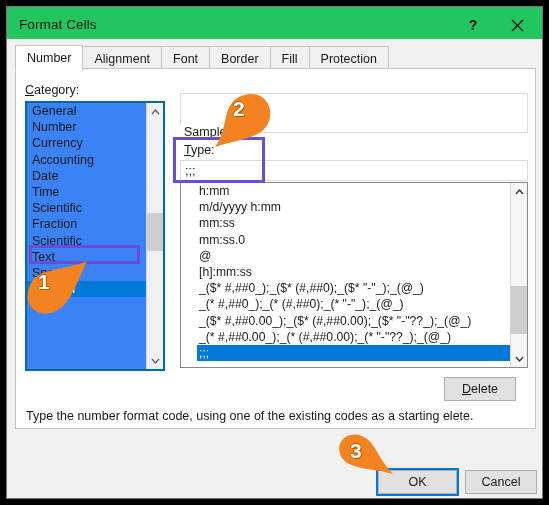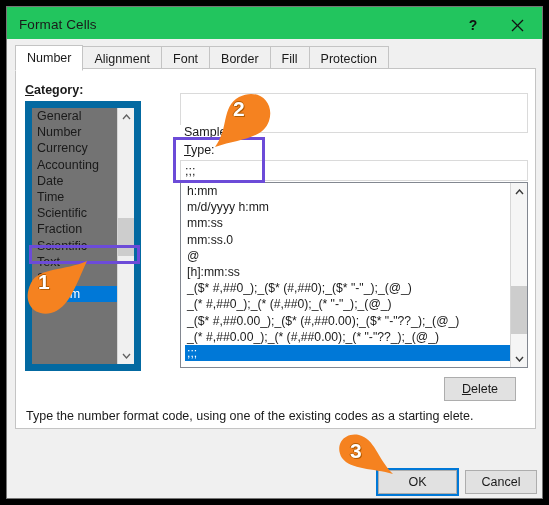--- a/index.html
+++ b/index.html
@@ -81,29 +81,29 @@
     position: absolute; left: 8px; top: 62px;
     width: 521px; height: 360px;
     background: #FFFFFF;
     border: 1px solid #C4C4C4;
     border-top: none;
   }
 
   
   #category-label {
     position: absolute; left: 9px; top: 14px;
-    font-size: 12.5px; color: #1a1a1a; font-weight: bold;
+    font-size: 12.5px; color: #1a1a1a;
   }
   #category-label u { text-decoration: underline; }
 
   #category-box {
     position: absolute; left: 9px; top: 32px;
-    width: 116px; height: 270px;
-    background: #737373;
-    border: 7px solid #0369a1;
+    width: 140px; height: 270px;
+    background: #3b82f6;
+    border: 2px solid #0369a1;
     overflow: hidden;
   }
   #category-items {
     position: absolute; left: 0; top: 0;
     width: 122px;
   }
   .cat-item {
     height: 16.2px; line-height: 16.2px;
     padding-left: 5px;
     font-size: 12.5px; color: #1a1a1a;
@@ -172,21 +172,21 @@
 
   
   #type-box {
     position: absolute; left: 164px; top: 113px;
     width: 348px; height: 186px;
     background: #FFFFFF;
     border: 1px solid #828790;
     overflow: hidden;
   }
   #type-items {
-    position: absolute; left: 4px; top: 0;
+    position: absolute; left: 16px; top: 0;
     width: 330px;
   }
   .type-item {
     height: 16.2px; line-height: 16.2px;
     padding-left: 2px;
     font-size: 12.2px; color: #1a1a1a;
     white-space: nowrap;
     cursor: default;
   }
   .type-item.selected {

